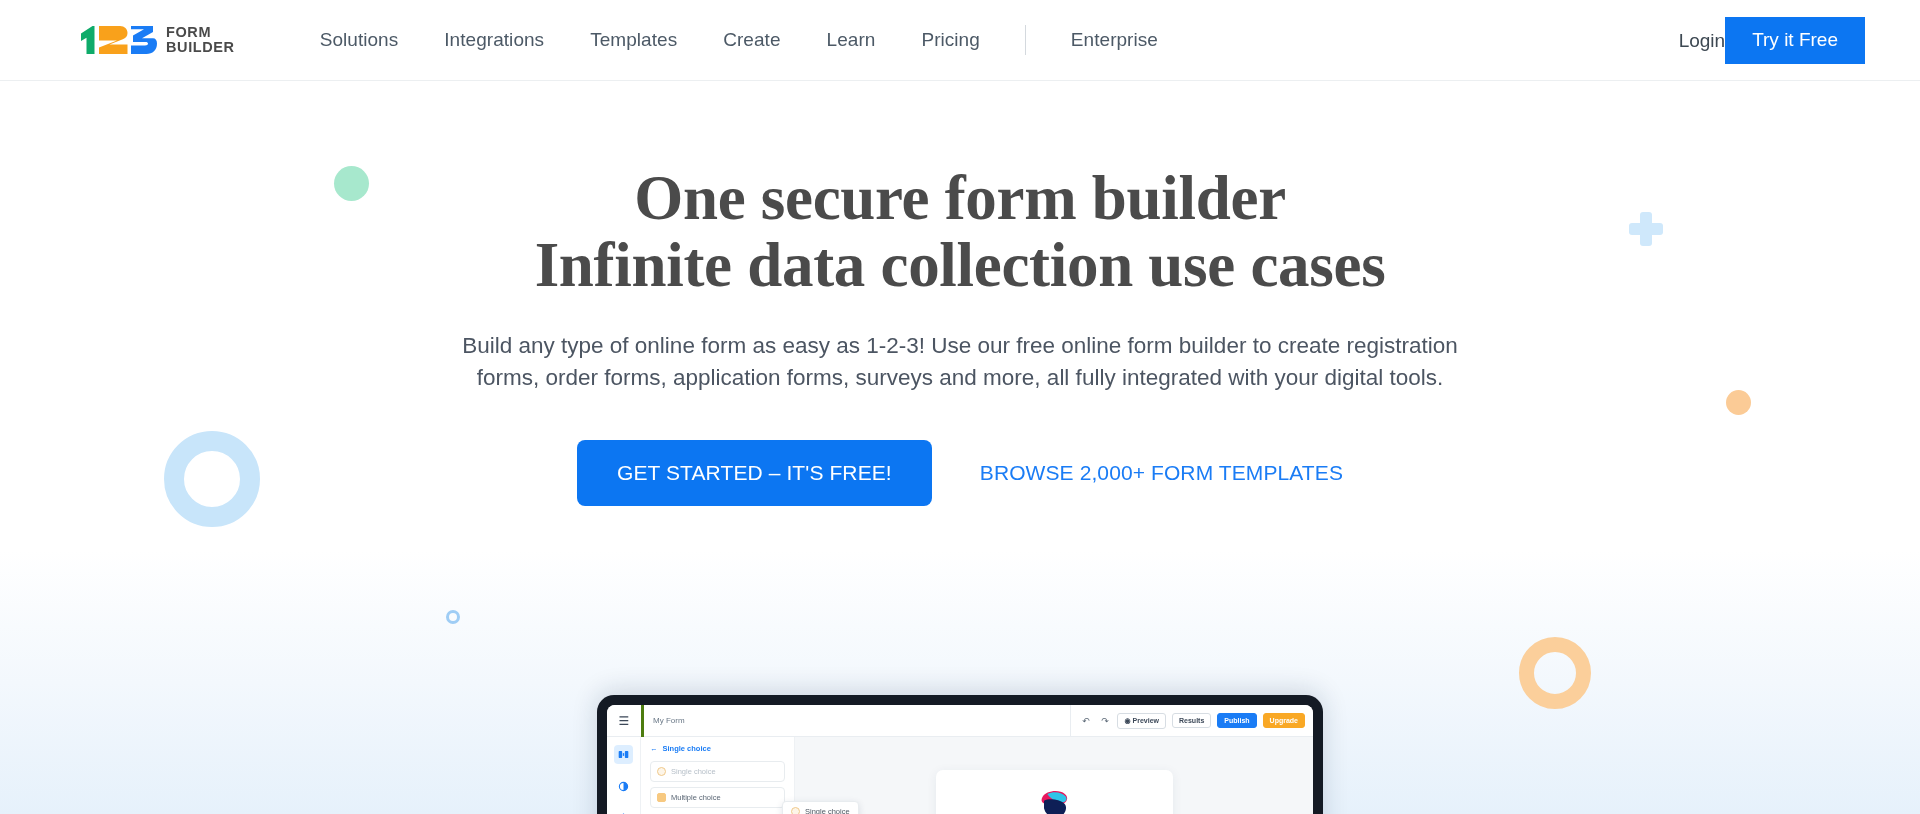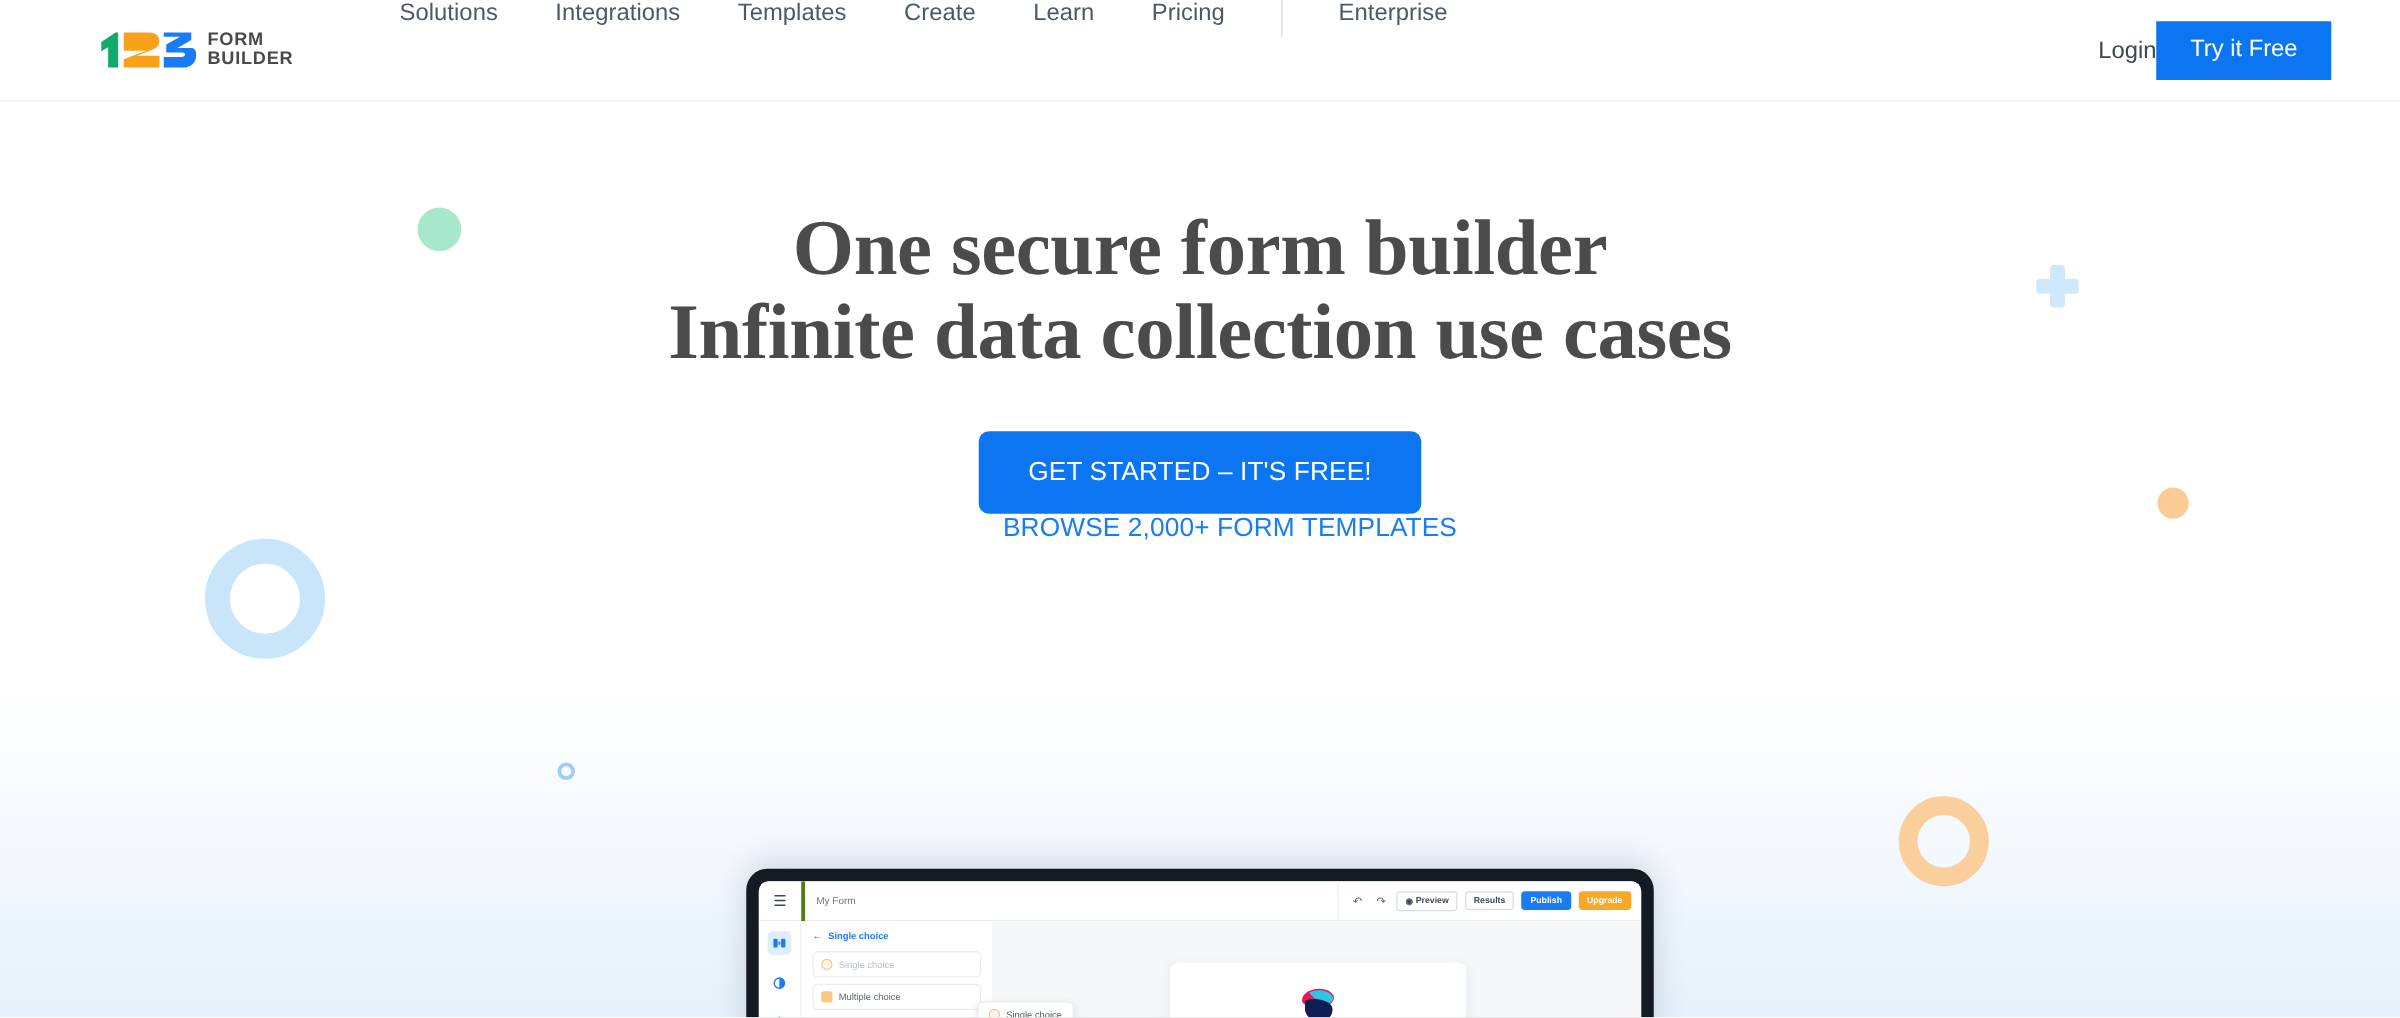--- a/index.html
+++ b/index.html
@@ -47,21 +47,21 @@
   .logo-text span {
     font-size: 14.5px;
     font-weight: bold;
     letter-spacing: 0.6px;
     color: #4a4a4a;
     font-family: "Liberation Sans", sans-serif;
   }
 
   .main-nav {
     display: flex;
-    align-items: flex-start;
+    align-items: center;
     margin-left: 62px;
     height: 100%;
   }
   .nav-item {
     font-size: 19px;
     color: #4c5966;
     padding: 0 23px;
     cursor: pointer;
     white-space: nowrap;
     letter-spacing: 0.05px;
@@ -131,21 +131,20 @@
     font-size: 22.5px;
     line-height: 1.43;
     color: #4c5562;
   }
   .hero-cta {
     margin-top: 46px;
     display: flex;
     align-items: center;
     justify-content: center;
     gap: 0px;
-    flex-direction: column;
   }
   .btn-primary {
     background: #0c76f2;
     color: #ffffff;
     font-size: 21px;
     border: none;
     border-radius: 8px;
     padding: 21px 40px;
     cursor: pointer;
     font-family: "Liberation Sans", sans-serif;
@@ -401,20 +400,21 @@
     <div class="decor ring-blue-sm"></div>
     <div class="decor dot-orange"></div>
     <div class="decor ring-orange"></div>
     <div class="decor plus-blue"></div>
 
     <div class="hero-inner">
       <h1 class="hero-title">
         <span class="line">One secure form builder</span>
         <span class="line">Infinite data collection use cases</span>
       </h1>
+      <p class="hero-sub">Build any type of online form as easy as 1-2-3! Use our free online form builder to create registration forms, order forms, application forms, surveys and more, all fully integrated with your digital tools.</p>
       <div class="hero-cta">
         <button class="btn-primary">GET STARTED – IT'S FREE!</button>
         <a class="btn-link">BROWSE 2,000+ FORM TEMPLATES</a>
       </div>
     </div>
 
     <div class="laptop">
       <div class="laptop-shell">
         <div class="laptop-screen">
 

